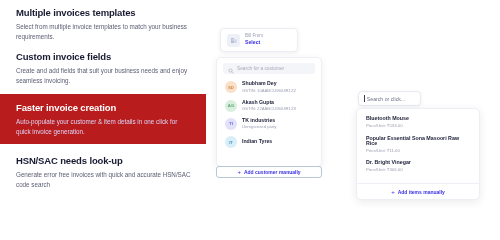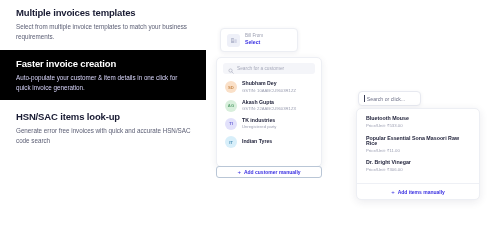--- a/index.html
+++ b/index.html
@@ -21,21 +21,21 @@
   .feature-title {
     font-size: 9.5px; font-weight: bold;
     color: #191b33; letter-spacing: -0.15px;
     line-height: 13px; margin-bottom: 3px;
   }
   .feature-desc {
     font-size: 6.3px; color: #5a5d73;
     line-height: 9.5px; letter-spacing: -0.02px;
   }
   .feature.highlight {
-    background: #000000;
+    background: #b91c1c;
     margin-left: -16px;
     padding: 7px 20px 8px 16px;
     width: 206px;
     margin-bottom: 10px;
   }
   .feature.highlight .feature-title { color: #ffffff; }
   .feature.highlight .feature-desc { color: #d9d6fb; }
 
   
   .mock { position: absolute; left: 206px; top: 0; width: 294px; height: 216px; }
@@ -124,28 +124,32 @@
 
 <div class="page">
 
   <div class="left-col">
 
     <div class="feature">
       <div class="feature-title">Multiple invoices templates</div>
       <div class="feature-desc">Select from multiple invoice templates to match your business requirements.</div>
     </div>
 
+    <div class="feature">
+      <div class="feature-title">Custom invoice fields</div>
+      <div class="feature-desc">Create and add fields that suit your business needs and enjoy seamless invoicing.</div>
+    </div>
 
     <div class="feature highlight">
       <div class="feature-title">Faster invoice creation</div>
       <div class="feature-desc">Auto-populate your customer &amp; item details in one click for quick invoice generation.</div>
     </div>
 
     <div class="feature">
-      <div class="feature-title">HSN/SAC items look-up</div>
+      <div class="feature-title">HSN/SAC needs look-up</div>
       <div class="feature-desc">Generate error free invoices with quick and accurate HSN/SAC code search</div>
     </div>
 
 
   </div>
 
   <div class="mock">
 
     <div class="billfrom-card">
       <span class="billfrom-icon">

